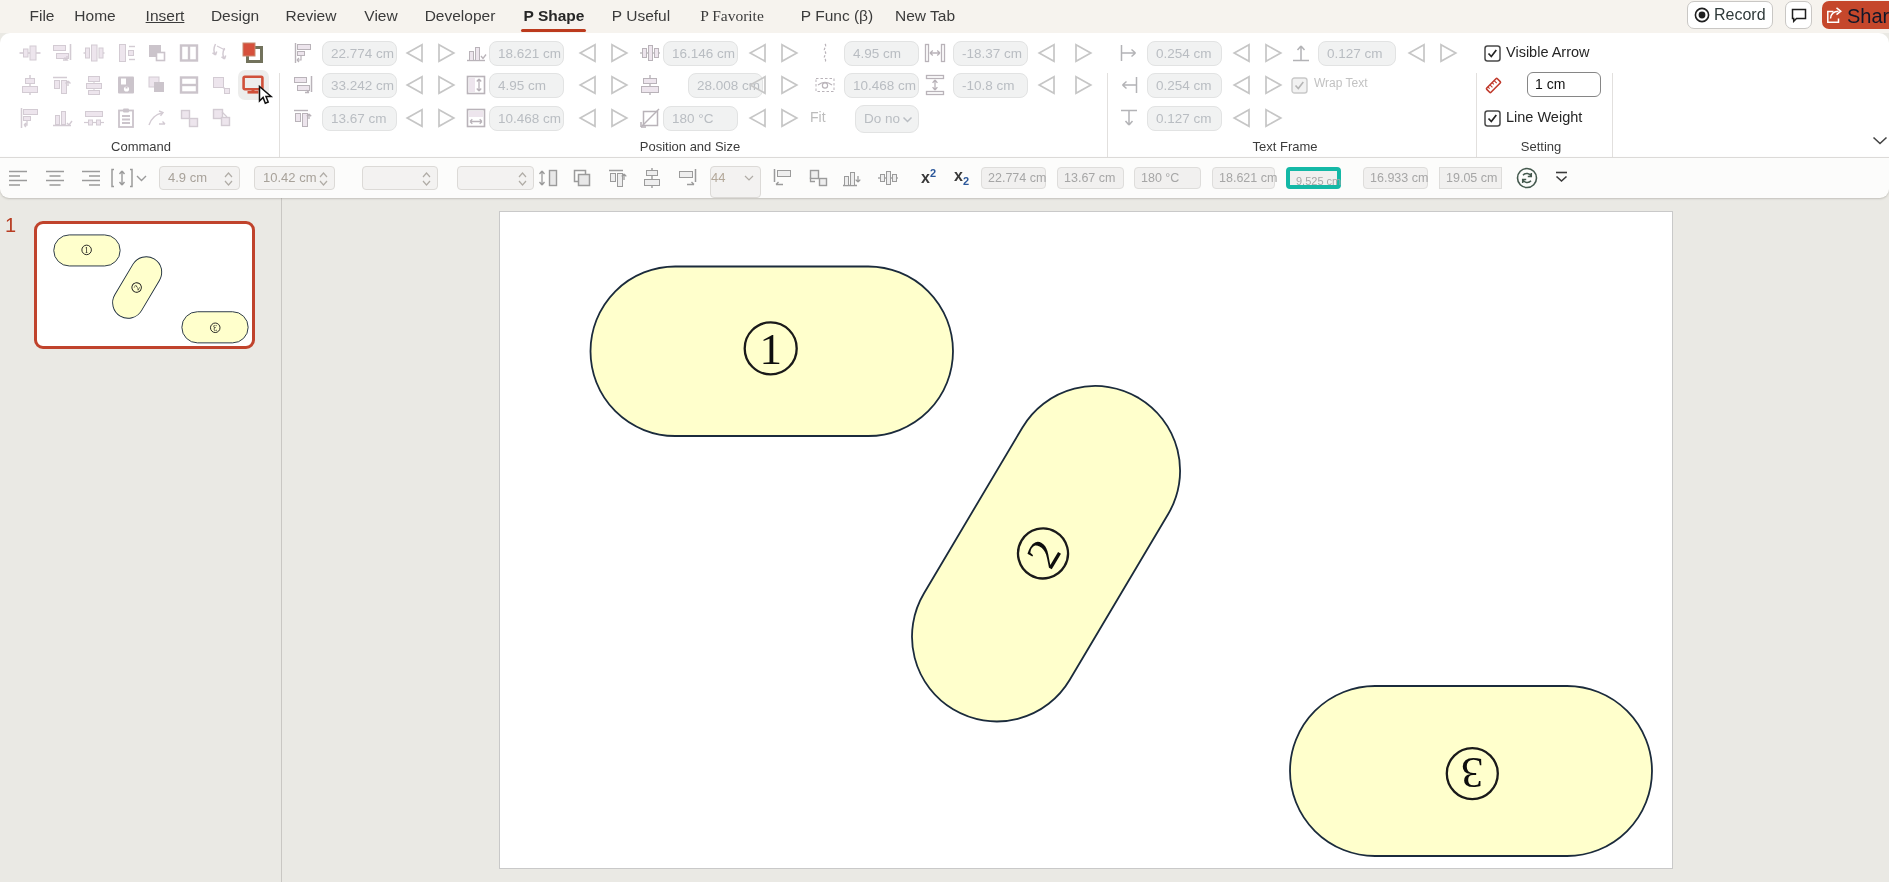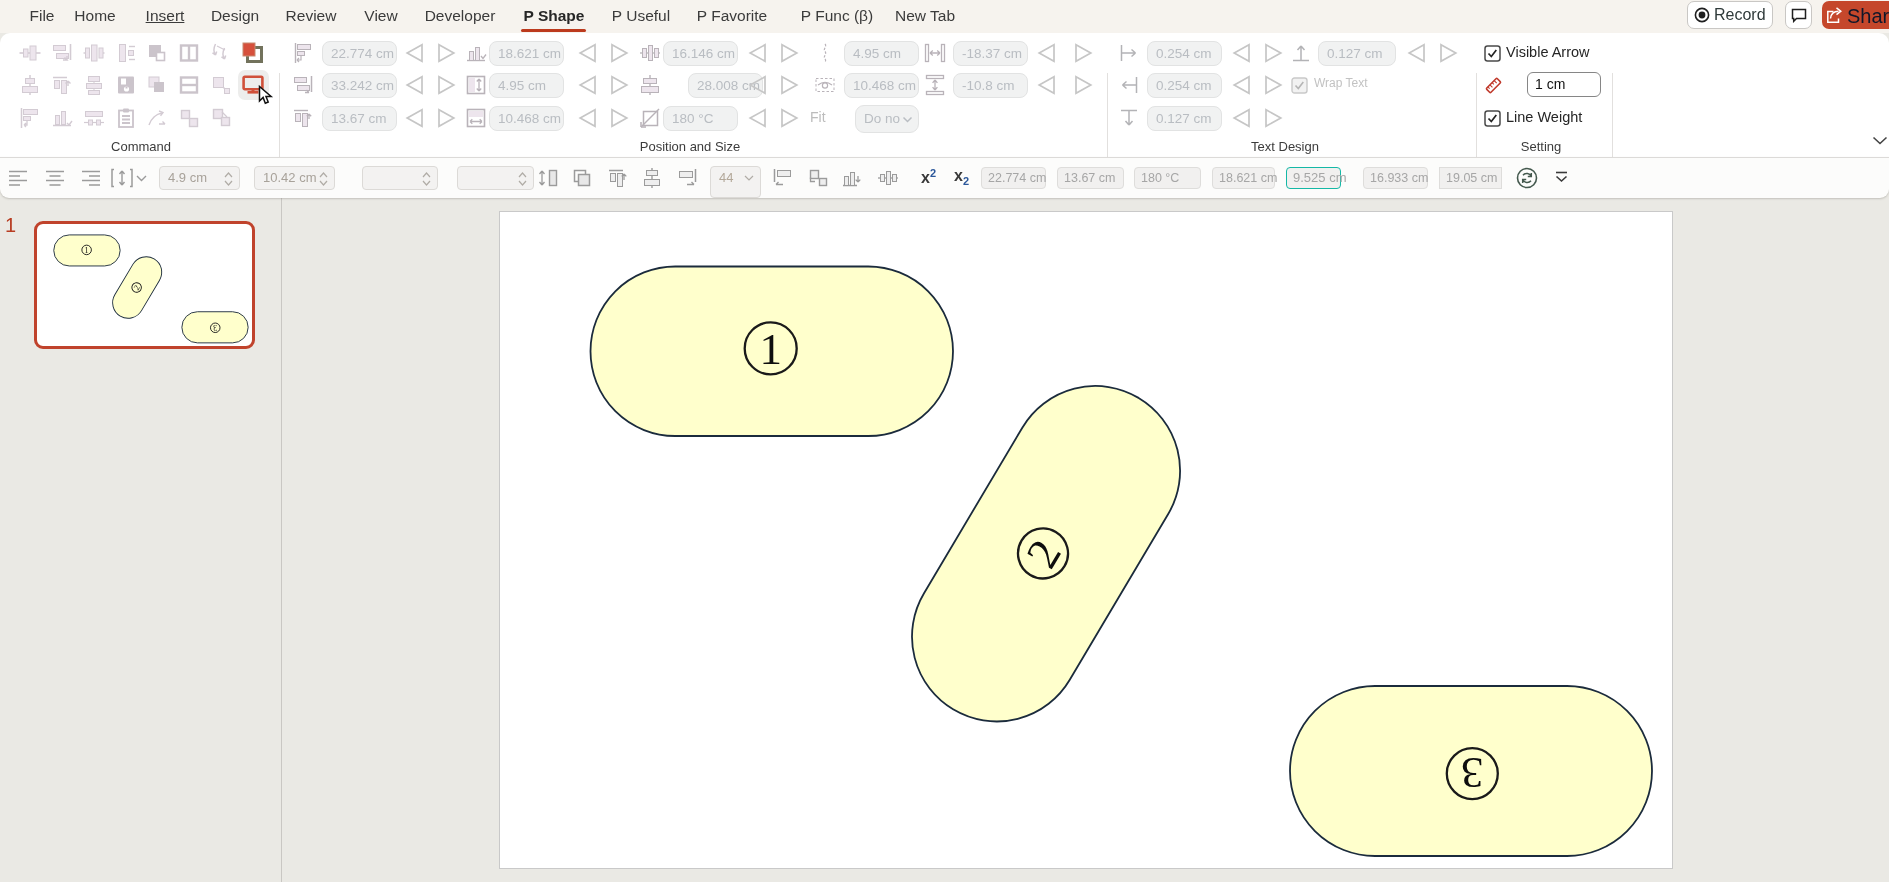--- a/index.html
+++ b/index.html
@@ -20,21 +20,21 @@
 <div id="menubar">
 <div class="tab" style="left:42px;transform:translateX(-50%);">File</div>
 <div class="tab" style="left:95px;transform:translateX(-50%);">Home</div>
 <div class="tab" style="left:165px;transform:translateX(-50%);text-decoration:underline;">Insert</div>
 <div class="tab" style="left:235px;transform:translateX(-50%);">Design</div>
 <div class="tab" style="left:311px;transform:translateX(-50%);">Review</div>
 <div class="tab" style="left:381px;transform:translateX(-50%);">View</div>
 <div class="tab" style="left:460px;transform:translateX(-50%);">Developer</div>
 <div class="tab" style="left:554px;transform:translateX(-50%);font-weight:bold;color:#262626;">P Shape</div>
 <div class="tab" style="left:641px;transform:translateX(-50%);">P Useful</div>
-<div class="tab" style="left:732px;transform:translateX(-50%);">P Favorite</div>
+<div class="tab" style="left:732px;transform:translateX(-50%);font-family:Liberation Serif, serif;">P Favorite</div>
 <div class="tab" style="left:831px;transform:translateX(-50%);margin-left:6px;">P Func (β)</div>
 <div class="tab" style="left:925px;transform:translateX(-50%);">New Tab</div>
 <div class="abs" style="left:521px;top:29px;width:65px;height:3px;background:#bc3a1d;border-radius:2px"></div>
 <div class="abs" style="left:1687px;top:1px;width:86px;height:28px;background:#fff;border:1px solid #c9c7c4;border-radius:7px;">
 <svg width="16" height="16" style="position:absolute;left:6px;top:5px" viewBox="0 0 16 16">
         <circle cx="8" cy="8" r="6.6" fill="none" stroke="#1f1f1f" stroke-width="1.6"></circle>
         <circle cx="8" cy="8" r="3.4" fill="#1f1f1f"></circle>
       </svg>
 <span style="position:absolute;left:26px;top:4px;font-size:16px;color:#2f3a3a">Record</span>
     </div>
@@ -376,21 +376,21 @@
       <line x1="3" y1="3.5" x2="19" y2="3.5" stroke="#b3b3b6" stroke-width="1.5"></line>
       <path d="M11 4 v14 m0 0 l-3.5 -4 m3.5 4 l3.5 -4" fill="none" stroke="#b3b3b6" stroke-width="1.5"></path>
     </svg>
 <div class="ginput" style="left:1147px;top:73px;width:75px">0.127 cm</div>
 <svg class="abs" style="left:1232px;top:75px" width="19" height="20" viewBox="0 0 19 20">
       <polygon points="17,1.8 2.2,10 17,18.2" fill="none" stroke="#c6c6c6" stroke-width="1.7"></polygon>
     </svg>
 <svg class="abs" style="left:1264px;top:75px" width="19" height="20" viewBox="0 0 19 20">
       <polygon points="2,1.8 16.8,10 2,18.2" fill="none" stroke="#c6c6c6" stroke-width="1.7"></polygon>
     </svg>
-<div class="glabel" style="left:1285px">Text Design</div>
+<div class="glabel" style="left:1285px">Text Frame</div>
 <div class="gsep" style="left:1476px"></div>
 <svg class="abs" style="left:1484px;top:12px" width="17" height="17" viewBox="0 0 17 17">
       <rect x="1" y="1" width="15" height="15" rx="2.5" fill="#fff" stroke="#4a4a4a" stroke-width="1.5"></rect>
       <path d="M4.5 8.5 l2.8 3 5-6.5" fill="none" stroke="#222" stroke-width="1.7"></path>
     </svg>
 <div class="abs" style="left:1506px;top:11px;font-size:14.5px;color:#262626">Visible Arrow</div>
 <svg class="abs" style="left:1484px;top:43px" width="19" height="19" viewBox="0 0 19 19">
       <g transform="rotate(-45 9.5 9.5)">
         <rect x="2" y="6.5" width="15" height="6" rx="1" fill="#fff" stroke="#c0392b" stroke-width="1.6"></rect>
         <path d="M4.5 6.5 v2.5 M7.5 6.5 v3.5 M10.5 6.5 v2.5 M13.5 6.5 v3.5" stroke="#c0392b" stroke-width="1.1"></path>
@@ -454,21 +454,21 @@
 <svg class="abs" style="left:641px;top:9px" width="22" height="22" viewBox="0 0 22 22">
       <line x1="11" y1="1" x2="11" y2="21" stroke="#9b9b9b" stroke-width="1.4"></line>
       <rect x="5.5" y="3.5" width="11" height="5" fill="#eee" stroke="#9b9b9b"></rect>
       <rect x="3.5" y="12.5" width="15" height="6" fill="#eee" stroke="#9b9b9b"></rect>
     </svg>
 <svg class="abs" style="left:677px;top:9px" width="22" height="22" viewBox="0 0 22 22">
       <rect x="2.5" y="4.5" width="13" height="6" fill="#eee" stroke="#9b9b9b"></rect>
       <line x1="18.5" y1="2" x2="18.5" y2="15" stroke="#9b9b9b" stroke-width="1.5"></line>
       <path d="M10 17.5 h7 m0 0 l-2.5-2.5" fill="none" stroke="#9b9b9b" stroke-width="1.4"></path>
     </svg>
-<div class="abs" style="left:710px;top:8px;width:51px;height:32px;background:#f3f2f1;border:1px solid #dcdad7;border-radius:4px;font-size:13px;color:#b3a89a;line-height:22px;padding-left:8px">44<svg style="position:absolute;right:6px;top:8px" width="10" height="7" viewBox="0 0 10 7">
+<div class="abs" style="left:710px;top:8px;width:51px;height:32px;background:#f3f2f1;border:1px solid #dcdad7;border-radius:4px;font-size:13px;color:#b3a89a;line-height:22px;">44<svg style="position:absolute;right:6px;top:8px" width="10" height="7" viewBox="0 0 10 7">
         <path d="M1 1 l4 4 4-4" fill="none" stroke="#b0aca6" stroke-width="1.2"></path>
       </svg></div>
 <svg class="abs" style="left:772px;top:9px" width="22" height="22" viewBox="0 0 22 22">
       <line x1="2.5" y1="2" x2="2.5" y2="15" stroke="#9b9b9b" stroke-width="1.5"></line>
       <rect x="5.5" y="3.5" width="13" height="6" fill="#eee" stroke="#9b9b9b"></rect>
       <path d="M11 17.5 h-7 m0 0 l2.5-2.5" fill="none" stroke="#9b9b9b" stroke-width="1.4"></path>
     </svg>
 <svg class="abs" style="left:807px;top:9px" width="22" height="22" viewBox="0 0 22 22">
       <rect x="3.5" y="3.5" width="8" height="8" fill="#eee" stroke="#9b9b9b" stroke-width="1.4"></rect>
       <rect x="12.5" y="11.5" width="7" height="7" fill="#eee" stroke="#9b9b9b" stroke-width="1.4"></rect>
@@ -485,21 +485,21 @@
       <rect x="3.5" y="7.5" width="4" height="7" fill="#eee" stroke="#9b9b9b"></rect>
       <rect x="9.5" y="4.5" width="4" height="13" fill="#eee" stroke="#9b9b9b"></rect>
       <rect x="15.5" y="7.5" width="4" height="7" fill="#eee" stroke="#9b9b9b"></rect>
     </svg>
 <div class="abs" style="left:921px;top:9px;font-size:16px;font-weight:bold;color:#3a3a3a">x<sup style="font-size:11px;color:#2b579a">2</sup></div>
 <div class="abs" style="left:954px;top:9px;font-size:16px;font-weight:bold;color:#3a3a3a">x<sub style="font-size:11px;color:#2b579a">2</sub></div>
 <div class="abs" style="left:981px;top:9px;width:65px;height:22px;background:#f1f0ef;border:1px solid #dedddb;border-radius:4px;font-size:12.5px;color:#a6a6a6;line-height:20px;padding-left:6px;white-space:nowrap">22.774 cm</div>
 <div class="abs" style="left:1057px;top:9px;width:67px;height:22px;background:#f1f0ef;border:1px solid #dedddb;border-radius:4px;font-size:12.5px;color:#a6a6a6;line-height:20px;padding-left:6px;white-space:nowrap">13.67 cm</div>
 <div class="abs" style="left:1134px;top:9px;width:67px;height:22px;background:#f1f0ef;border:1px solid #dedddb;border-radius:4px;font-size:12.5px;color:#a6a6a6;line-height:20px;padding-left:6px;white-space:nowrap">180 °C</div>
 <div class="abs" style="left:1212px;top:9px;width:63px;height:22px;background:#f1f0ef;border:1px solid #dedddb;border-radius:4px;font-size:12.5px;color:#a6a6a6;line-height:20px;padding-left:6px;white-space:nowrap">18.621 cm</div>
-<div class="abs" style="left:1286px;top:9px;width:55px;height:22px;background:#f1f0ef;border:1px solid #14b8a6;border-radius:4px;font-size:13px;color:#a6a6a6;line-height:20px;padding-left:6px;white-space:nowrap">9.525 cm</div>
+<div class="abs" style="left:1286px;top:9px;width:55px;height:22px;background:#f1f0ef;border:4px solid #14b8a6;border-radius:4px;font-size:11px;color:#a6a6a6;line-height:20px;padding-left:6px;white-space:nowrap">9.525 cm</div>
 <div class="abs" style="left:1363px;top:9px;width:65px;height:22px;background:#f1f0ef;border:1px solid #dedddb;border-radius:4px;font-size:12.5px;color:#a6a6a6;line-height:20px;padding-left:6px;white-space:nowrap">16.933 cm</div>
 <div class="abs" style="left:1439px;top:9px;width:63px;height:22px;background:#f1f0ef;border:1px solid #dedddb;border-radius:0;font-size:12.5px;color:#a6a6a6;line-height:20px;padding-left:6px;white-space:nowrap">19.05 cm</div>
 <svg class="abs" style="left:1516px;top:9px" width="22" height="22" viewBox="0 0 22 22">
       <circle cx="11" cy="11" r="9.5" fill="none" stroke="#44594e" stroke-width="1.6"></circle>
       <path d="M7 8.2 a5 5 0 0 1 8.3 1.2 m0-3.5 v3.5 h-3.5 M15 13.8 a5 5 0 0 1-8.3-1.2 m0 3.5 v-3.5 h3.5" fill="none" stroke="#44594e" stroke-width="1.5"></path>
     </svg>
 <svg class="abs" style="left:1554px;top:13px" width="15" height="12" viewBox="0 0 15 12">
       <path d="M2 1.5 h11" stroke="#3a3a3a" stroke-width="1.6"></path>
       <path d="M2.5 5.5 l5 4.5 5-4.5" fill="none" stroke="#3a3a3a" stroke-width="1.6"></path>
     </svg>

